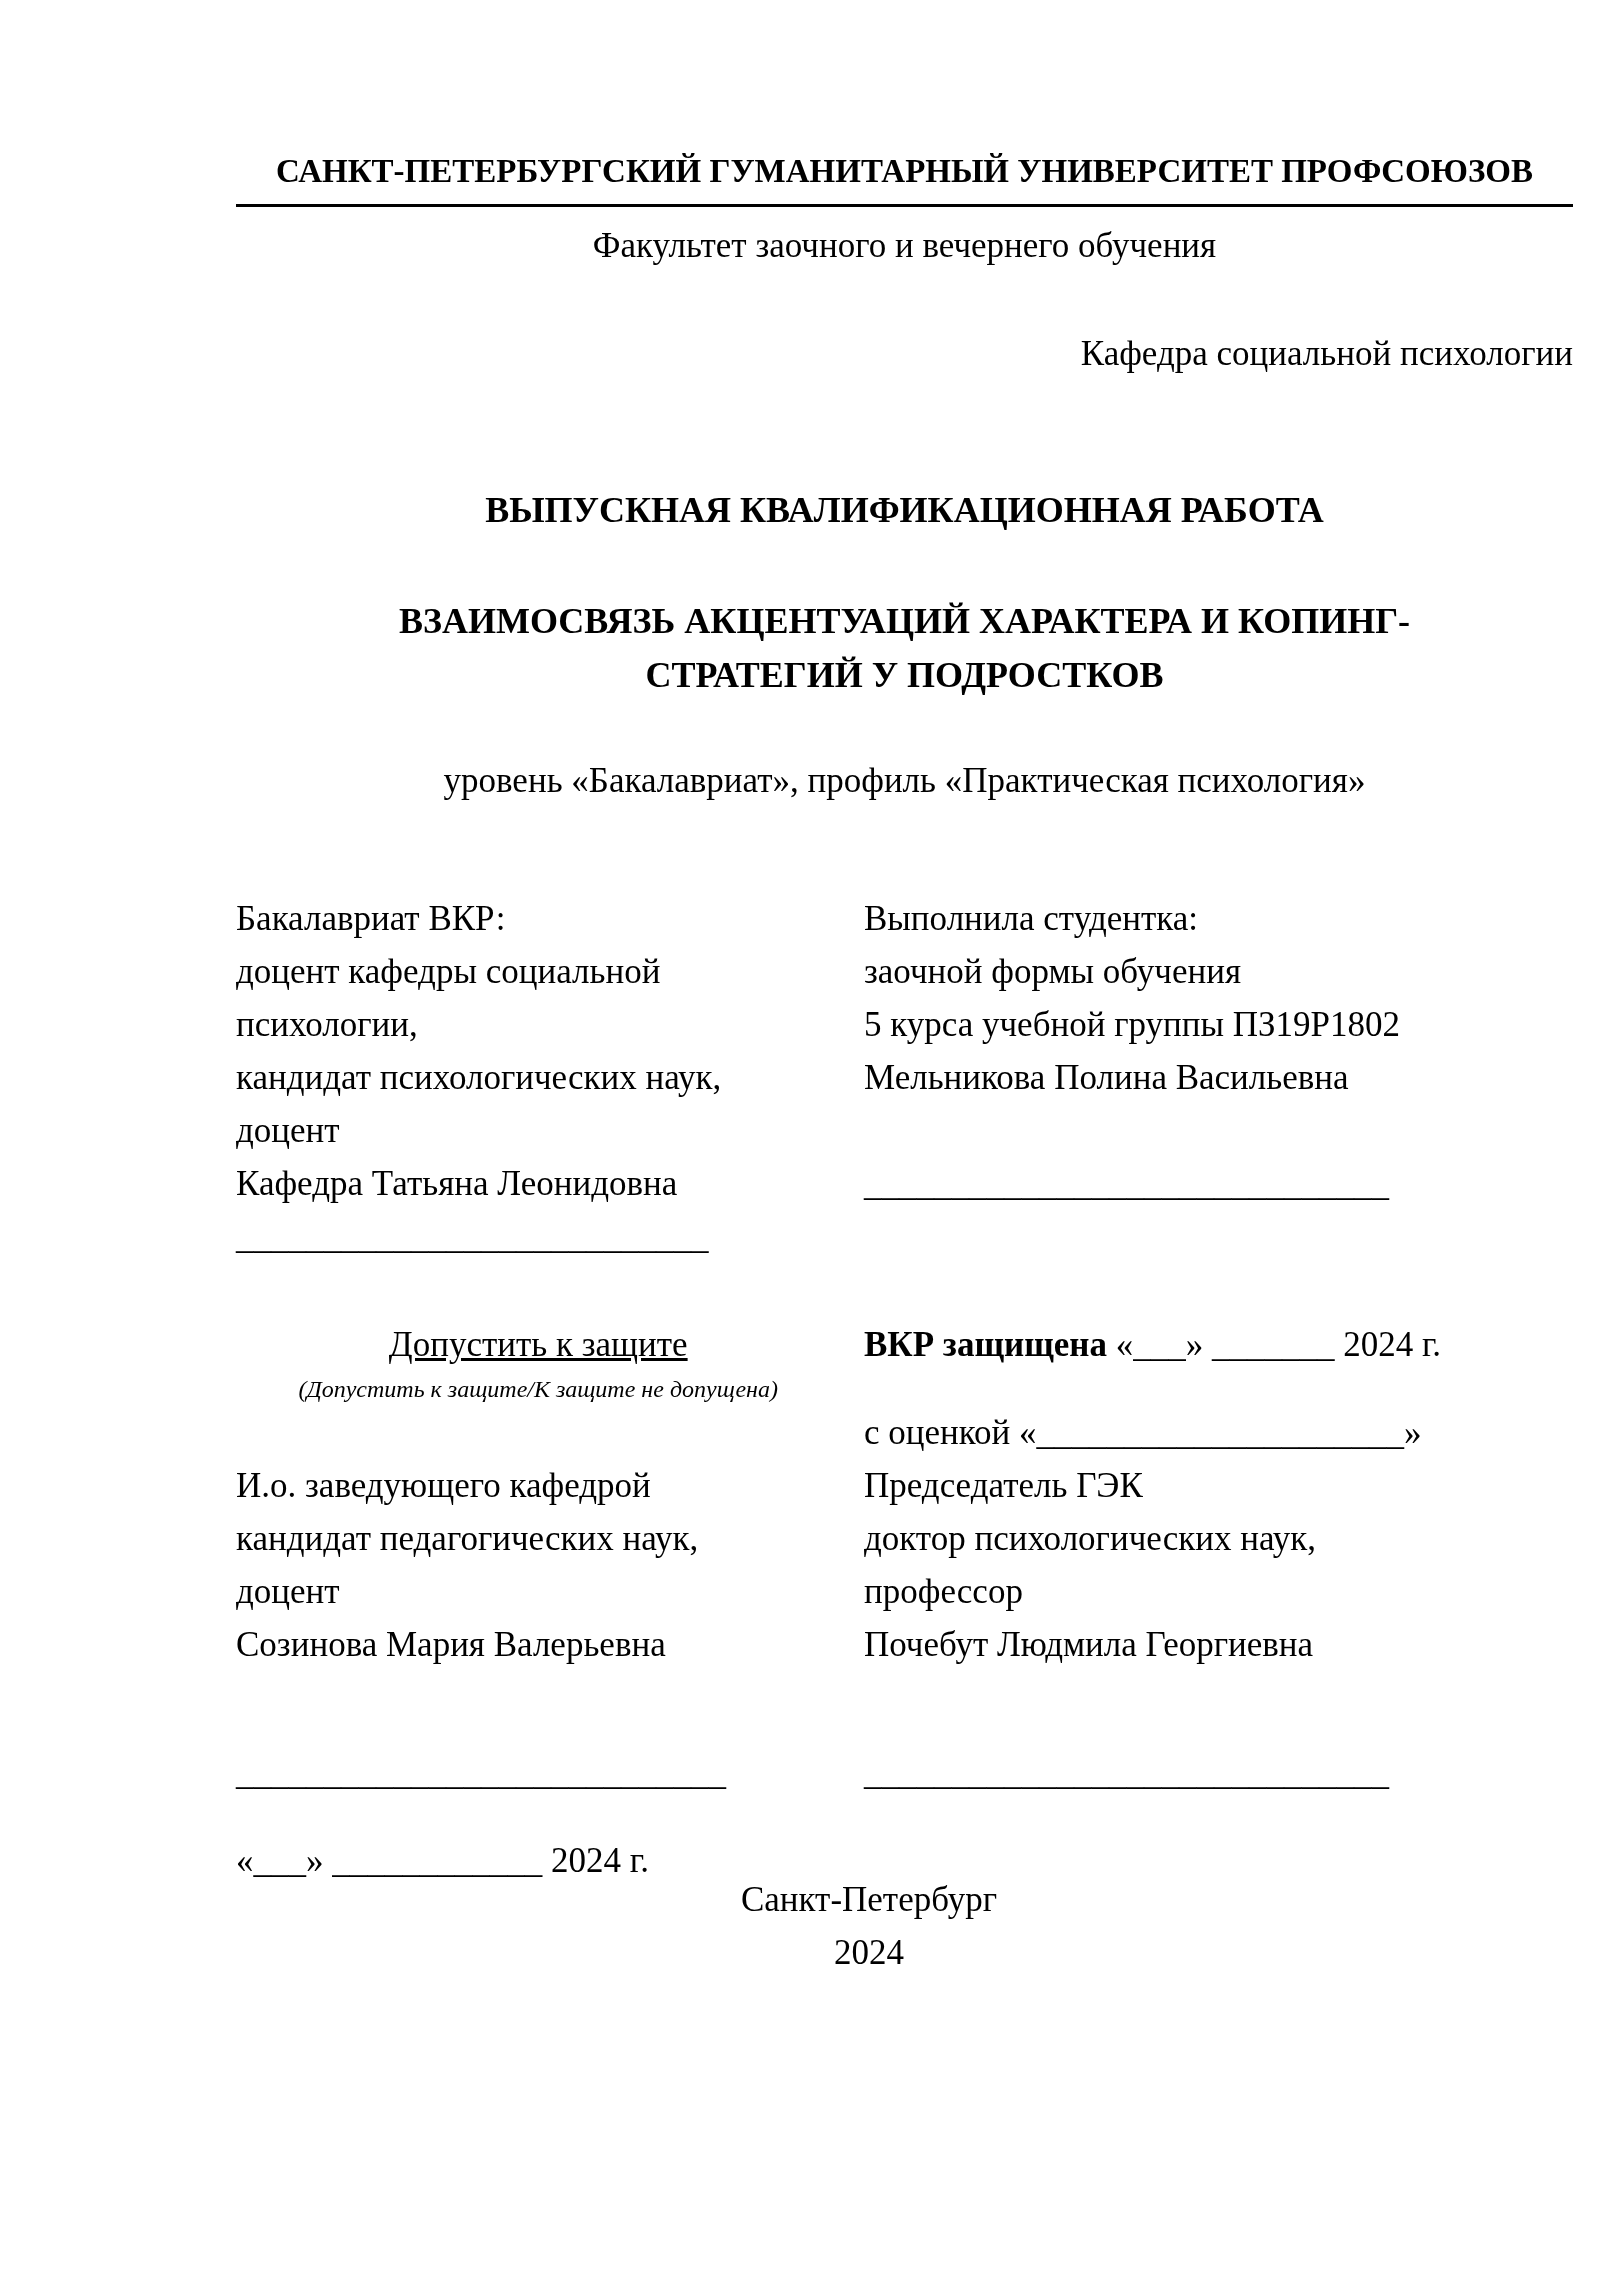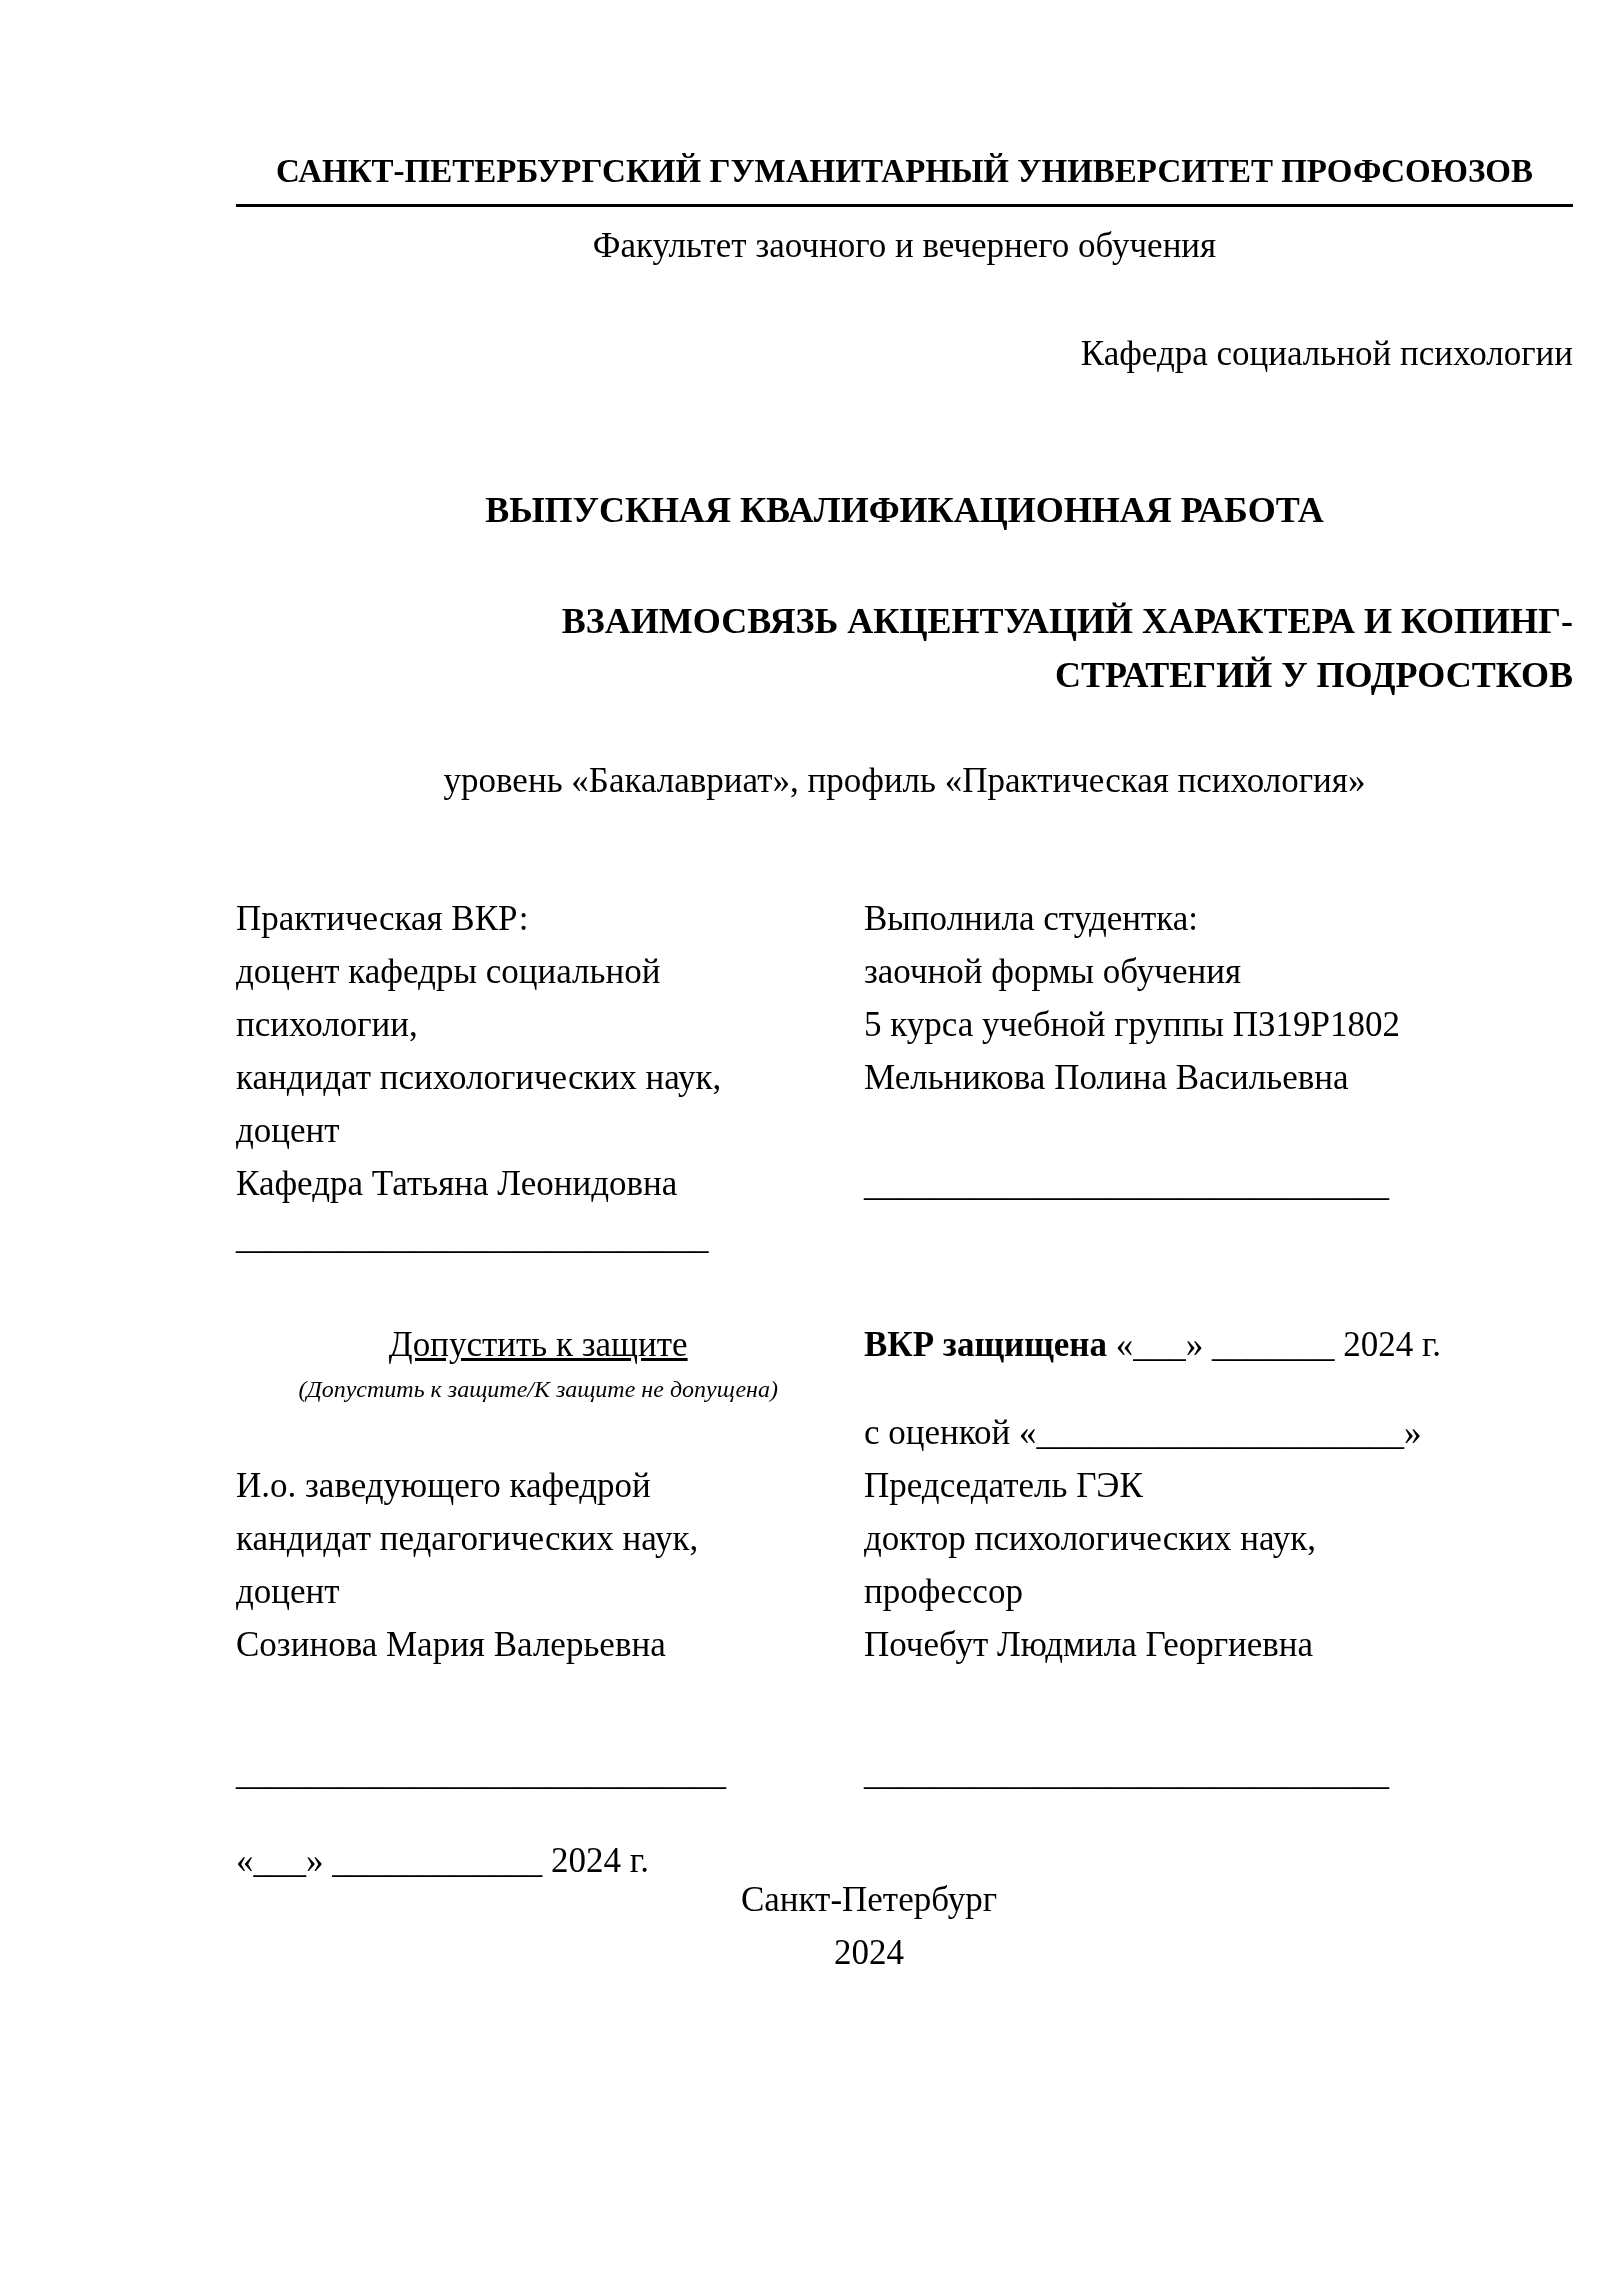--- a/index.html
+++ b/index.html
@@ -20,21 +20,21 @@
     text-align:center;
     font-size:33px;
     white-space:nowrap;
     border-bottom:3.9px solid #000;
     padding-bottom:14px;
   }
   .faculty { text-align:center; margin-top:12.6px; line-height:1.5; }
   .department { text-align:right; margin-top:56px; line-height:1.5; }
 
   .work-type { text-align:center; font-weight:bold; margin-top:102px; font-size:36px; line-height:1.5; }
-  .thesis-title { text-align:right; font-weight:bold; margin-top:57px; font-size:36px; line-height:1.5; }
+  .thesis-title { text-align:center; font-weight:bold; margin-top:57px; font-size:36px; line-height:1.5; }
   .program { text-align:center; margin-top:53px; line-height:1.5; }
 
   .cols { display:flex; }
   .cols-1 { margin-top:86px; }
   .cols-2 { margin-top:55px; }
   .col-left  { width:628px; flex:0 0 auto; padding-right:23.6px; }
   .col-right { flex:1 1 auto; }
 
   .line { line-height:1.5; min-height:53px; }
   .spacer-s { height:35px; }
@@ -70,21 +70,21 @@
     <div>ВЗАИМОСВЯЗЬ АКЦЕНТУАЦИЙ ХАРАКТЕРА И КОПИНГ-</div>
     <div>СТРАТЕГИЙ У ПОДРОСТКОВ</div>
   </div>
 
   <div class="program">
     <div>уровень «Бакалавриат», профиль «Практическая психология»</div>
   </div>
 
   <div class="cols cols-1">
     <div class="col-left">
-      <div class="line">Практическая ВКР:</div>
+      <div class="line">Бакалавриат ВКР:</div>
       <div class="line">доцент кафедры социальной</div>
       <div class="line">психологии,</div>
       <div class="line">кандидат психологических наук,</div>
       <div class="line">доцент</div>
       <div class="line">Кафедра Татьяна Леонидовна</div>
       <div class="line">___________________________</div>
     </div>
     <div class="col-right">
       <div class="line">Выполнила студентка:</div>
       <div class="line">заочной формы обучения</div>

